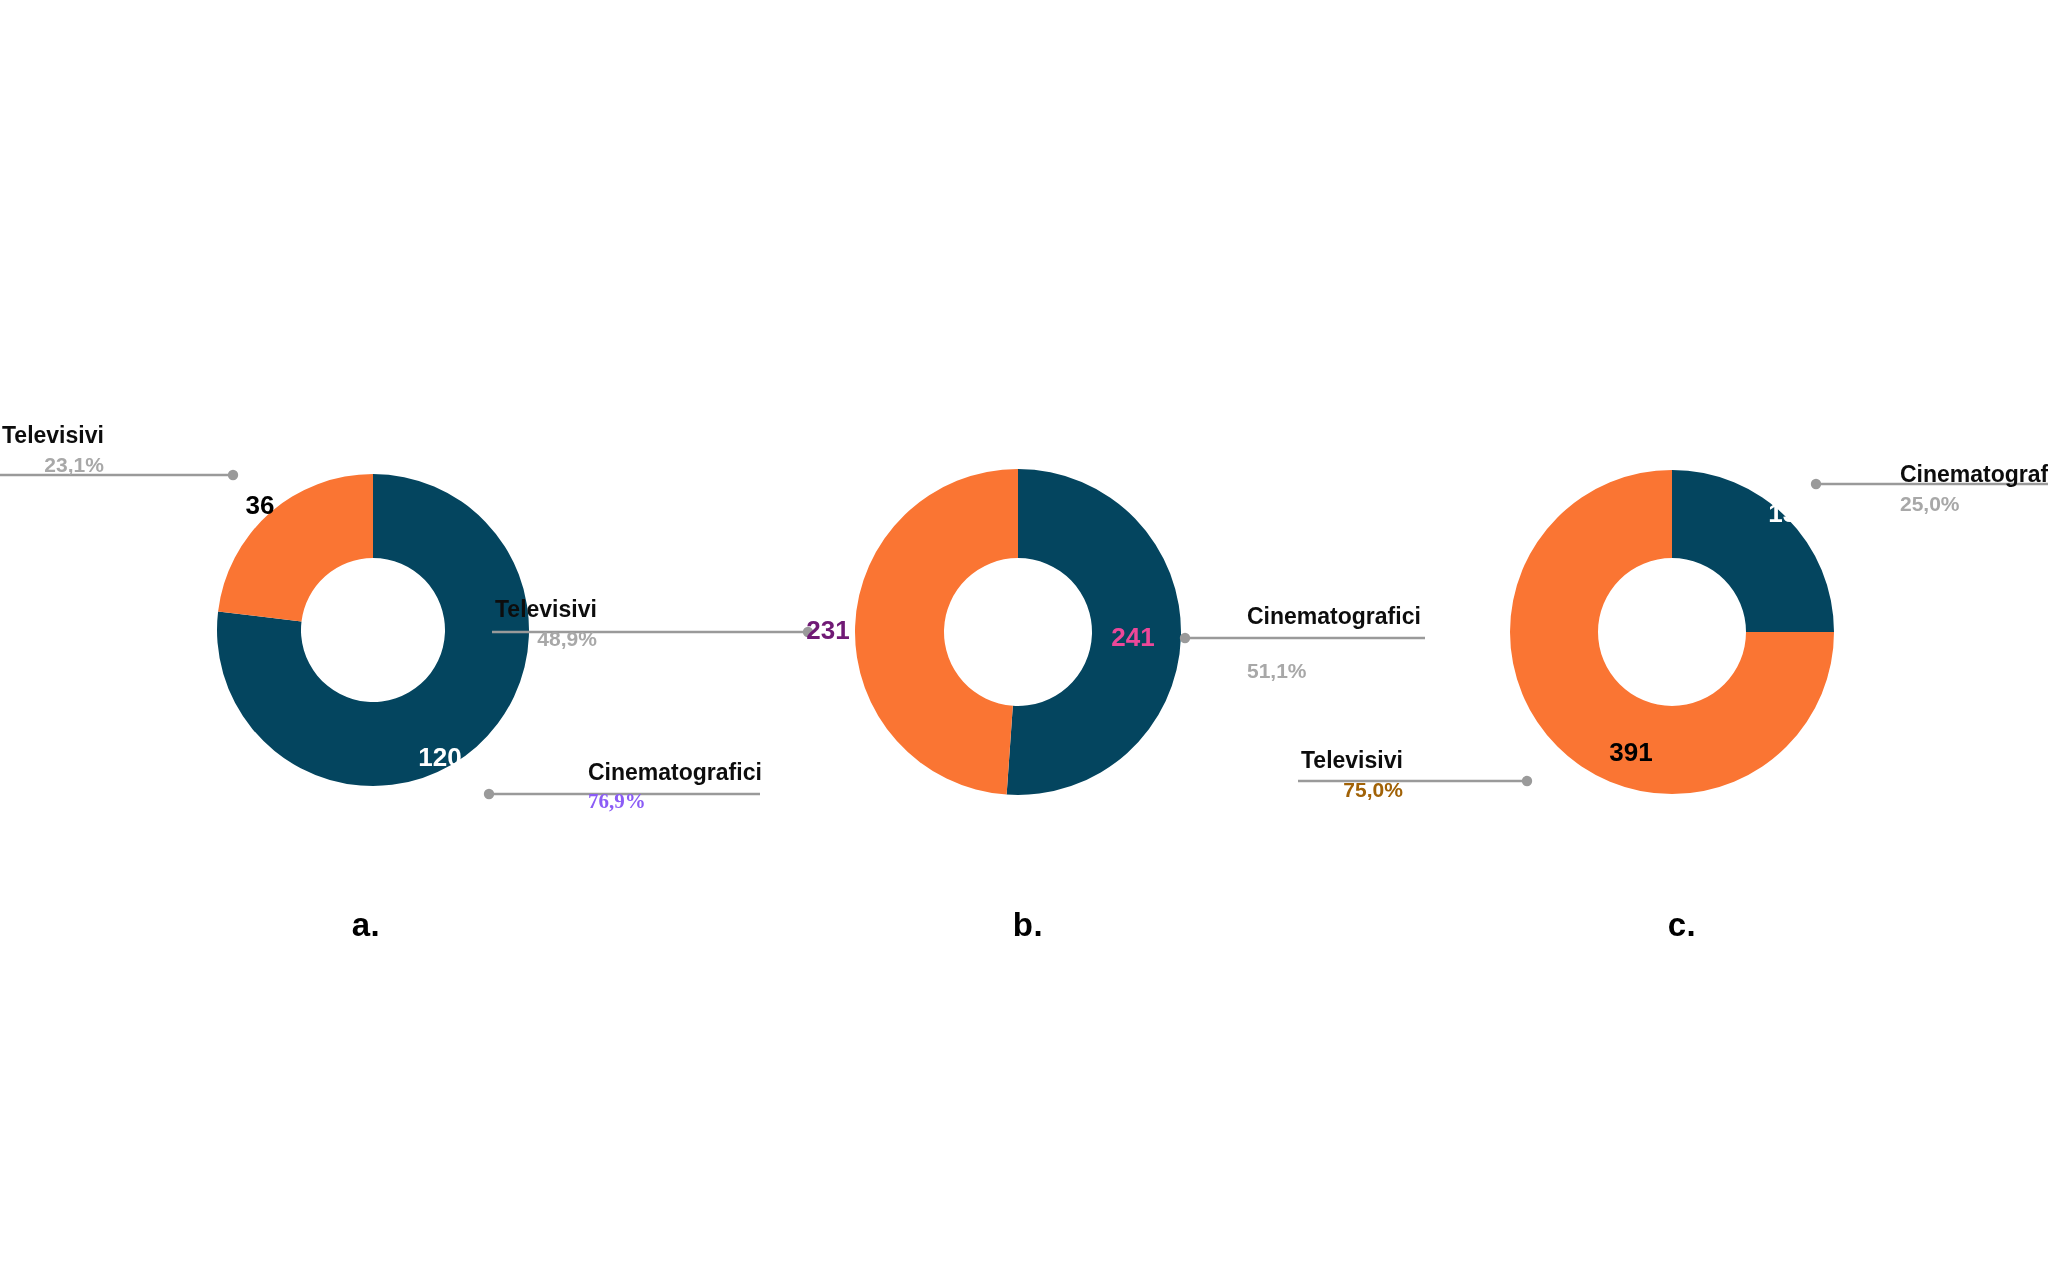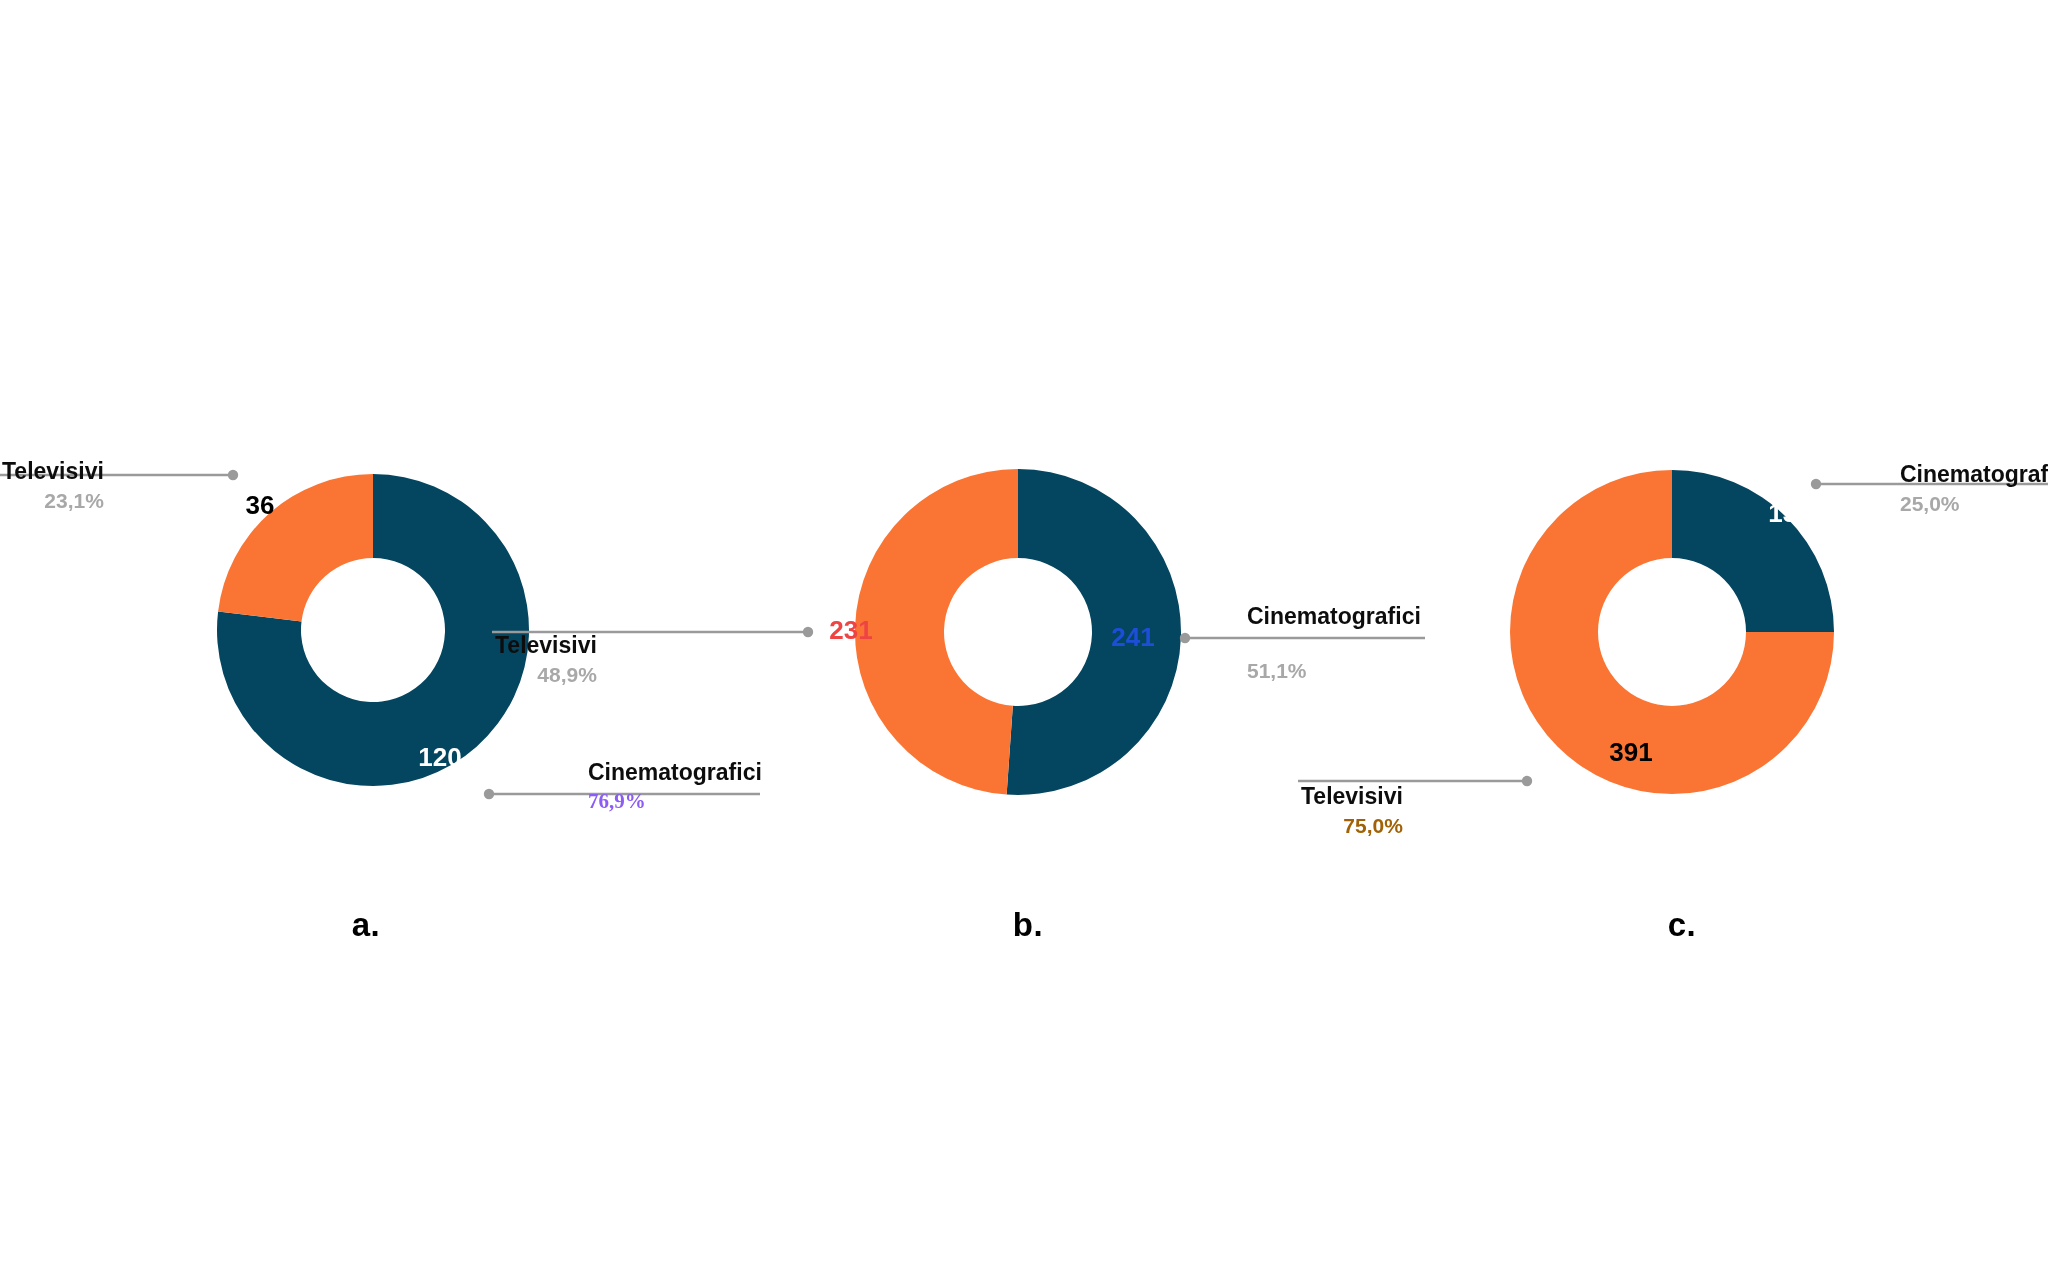--- a/index.html
+++ b/index.html
@@ -55,21 +55,21 @@
   .callout .callout-pct {
     display: block;
     font-size: 21px;
     font-weight: bold;
     color: #a8a8a8;
     line-height: 1.22;
     margin-top: 3px;
   }
   .callout.align-left  .callout-title { text-align: left; }
   .callout.align-left  .callout-pct   { text-align: left; }
-  .callout.align-right .callout-title { text-align: right; margin-top: 36px; }
+  .callout.align-right .callout-title { text-align: right; }
   .callout.align-right .callout-pct   { text-align: right; }
   .slice-value {
     position: absolute;
     font-size: 26px;
     font-weight: bold;
     white-space: nowrap;
     transform: translate(-50%, -50%);
     user-select: none;
   }
 </style>
@@ -120,26 +120,26 @@
       <div class="callout align-left" style="left: 588px; top: 760px;">
         <span class="callout-title" style="color: rgb(13, 13, 13);">Cinematografici</span>
         <span class="callout-pct" style="color: #8b5cf6; font-family: Liberation Serif, serif;">76,9%</span>
       </div>
       <div class="slice-value" style="left: 260px; top: 505px; color: rgb(0, 0, 0);">36</div>
       <div class="callout align-right" style="left: 2px; top: 423px;">
         <span class="callout-title" style="color: rgb(13, 13, 13);">Televisivi</span>
         <span class="callout-pct" style="color: rgb(168, 168, 168);">23,1%</span>
       </div>
       <div class="panel-caption" style="left: 366px; top: 906px;">a.</div>
-      <div class="slice-value" style="left: 1133px; top: 637px; color: #1d4ed8;">241</div>
+      <div class="slice-value" style="left: 1133px; top: 637px; color: #ec4899;">241</div>
       <div class="callout align-left" style="left: 1247px; top: 604px;">
         <span class="callout-title" style="color: rgb(13, 13, 13);">Cinematografici</span>
         <span class="callout-pct" style="color: rgb(168, 168, 168); margin-top: 28px;">51,1%</span>
       </div>
-      <div class="slice-value" style="left: 851px; top: 630px; color: #ef4444;">231</div>
+      <div class="slice-value" style="left: 828px; top: 630px; color: #701a75;">231</div>
       <div class="callout align-right" style="left: 495px; top: 597px;">
         <span class="callout-title" style="color: rgb(13, 13, 13);">Televisivi</span>
         <span class="callout-pct" style="color: rgb(168, 168, 168);">48,9%</span>
       </div>
       <div class="panel-caption" style="left: 1028px; top: 906px;">b.</div>
       <div class="slice-value" style="left: 1790px; top: 513px; color: rgb(255, 255, 255);">130</div>
       <div class="callout align-left" style="left: 1900px; top: 462px;">
         <span class="callout-title" style="color: rgb(13, 13, 13);">Cinematografici</span>
         <span class="callout-pct" style="color: rgb(168, 168, 168);">25,0%</span>
       </div>

